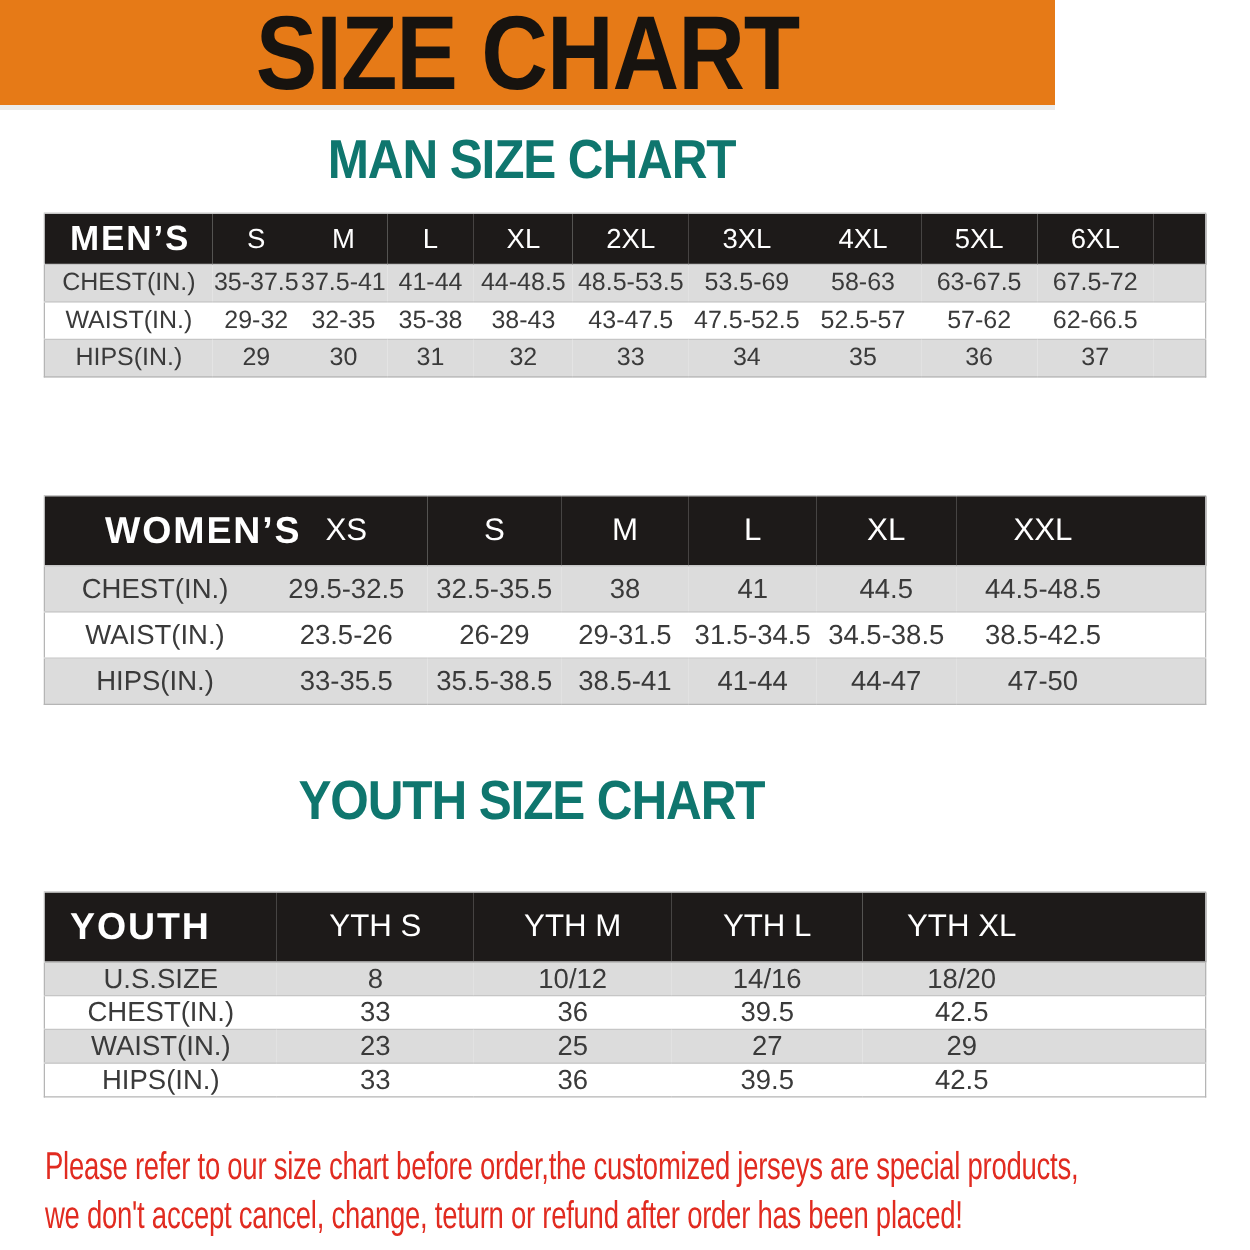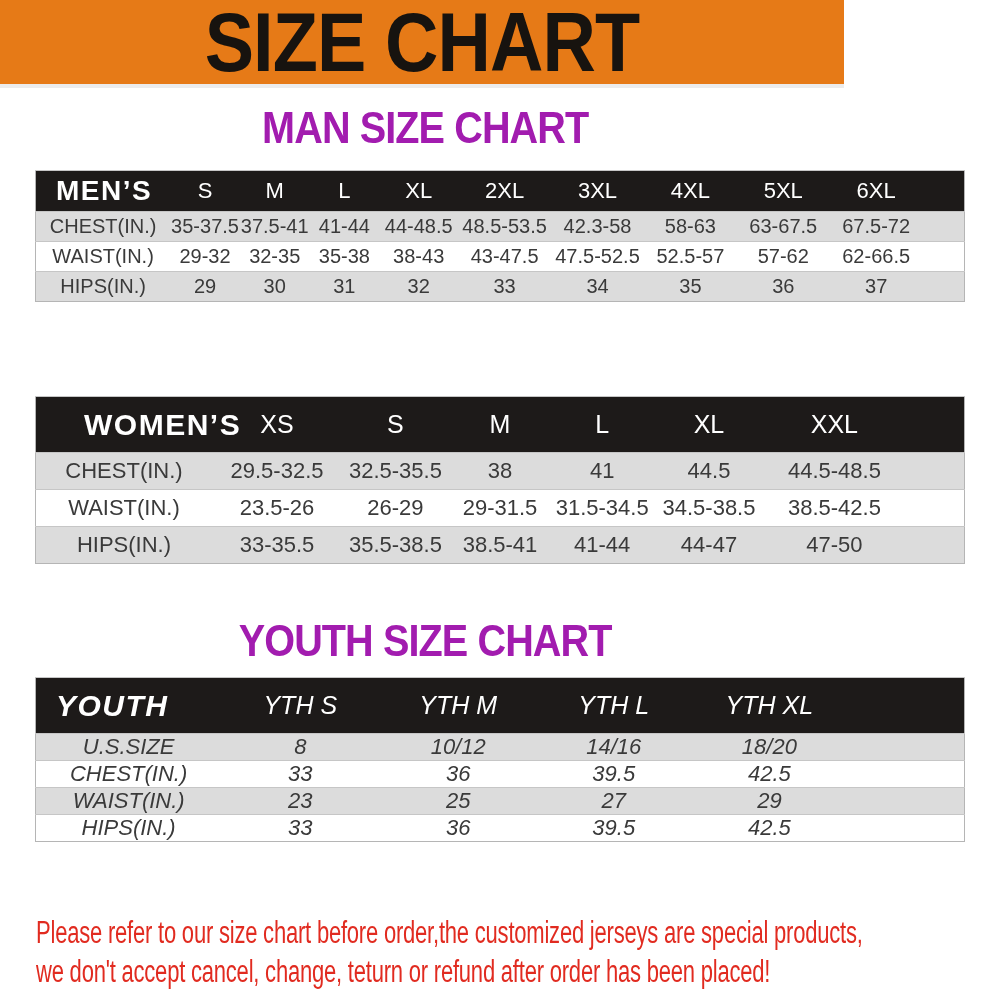--- a/index.html
+++ b/index.html
@@ -10,21 +10,21 @@
   
   .banner { position:absolute; top:0; left:0; width:844px; height:88px;
             background:var(--banner-bg,#e67a17); display:flex; align-items:center; justify-content:center;
             border-bottom:4px solid #ececec; }
   .banner-title { font-size:84px; font-weight:bold; color:#17130f; line-height:1;
                   display:inline-block; transform:scaleX(0.88); transform-origin:center;
                   letter-spacing:-1px; white-space:nowrap; }
 
   
   .sec-heading { position:absolute; left:0; width:851px; text-align:center;
-                 font-size:44px; line-height:44px; font-weight:bold; color:#a21caf; }
+                 font-size:44px; line-height:44px; font-weight:bold; color:#0f766e; }
   .sec-heading > span { display:inline-block; transform:scaleX(0.9); transform-origin:center;
                         letter-spacing:-1px; white-space:nowrap; }
   #heading-men   { top:106px; }
   #heading-women { top:328px; }
   #heading-youth { top:607px;margin-top:12px; }
 
   
   table.tbl { position:absolute; left:35px; width:930px; border-collapse:collapse;
               table-layout:fixed; border:1px solid #b5b5b5; }
   table.tbl th { background:var(--header-bg,#1d1a19); color:#ffffff; font-weight:normal;
@@ -38,21 +38,21 @@
   #tbl-men   { top:170px; }
   #tbl-men th { height:41px; font-size:22px; }
   #tbl-men th.lbl { font-size:28px; }
   #tbl-men td { height:30px; font-size:20px; }
 
   #tbl-women { top:396px; }
   #tbl-women th { height:56px; font-size:25px; }
   #tbl-women th.lbl { font-size:30px;padding-left:48px; }
   #tbl-women td { height:37px; font-size:22px; }
 
-  #tbl-youth { top:677px;font-style:italic; }
+  #tbl-youth { top:713px; }
   #tbl-youth th { height:56px; font-size:25px; }
   #tbl-youth th.lbl { font-size:30px; }
   #tbl-youth td { height:24px; font-size:22px; }
 
   
   .note { position:absolute; top:913px; left:36px; width:930px; color:var(--note-red,#e12b20); }
   .note-line { white-space:nowrap; font-size:31px; line-height:39px; letter-spacing:-0.3px;
                transform:scaleX(0.71); transform-origin:0 50%; }
 </style>
 </head>
@@ -96,21 +96,21 @@
       <th>6XL</th>
       <th></th>
     </tr>
     <tr class="row-gray">
       <td>CHEST(IN.)</td>
       <td>35-37.5</td>
       <td>37.5-41</td>
       <td>41-44</td>
       <td>44-48.5</td>
       <td>48.5-53.5</td>
-      <td>42.3-58</td>
+      <td>53.5-69</td>
       <td>58-63</td>
       <td>63-67.5</td>
       <td>67.5-72</td>
       <td></td>
     </tr>
     <tr class="row-white">
       <td>WAIST(IN.)</td>
       <td>29-32</td>
       <td>32-35</td>
       <td>35-38</td>

